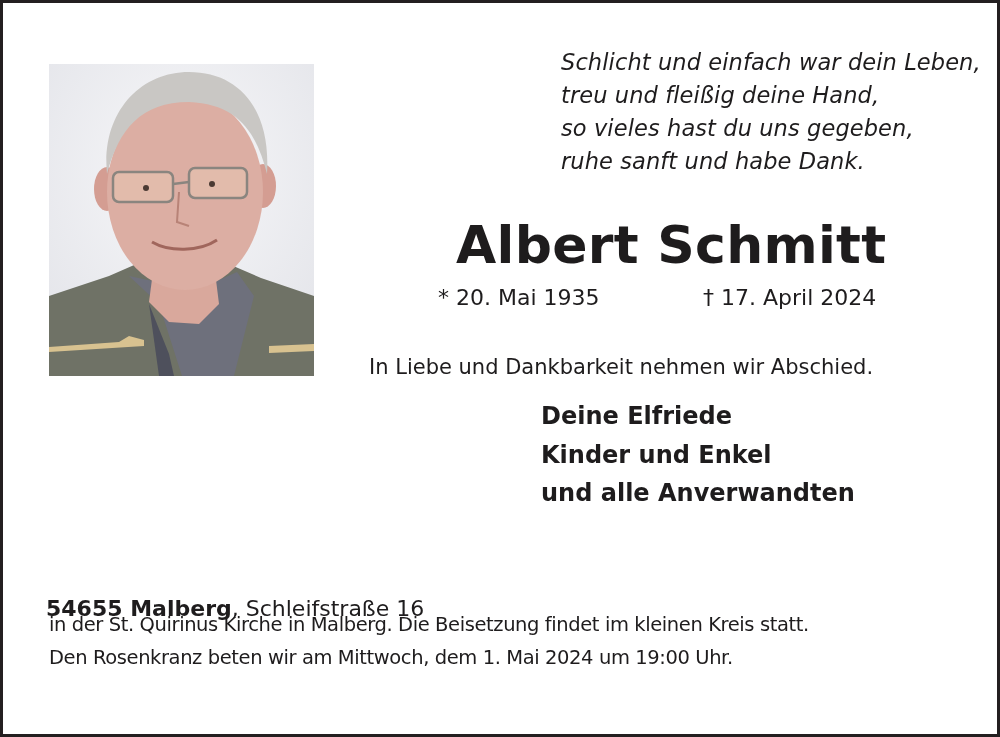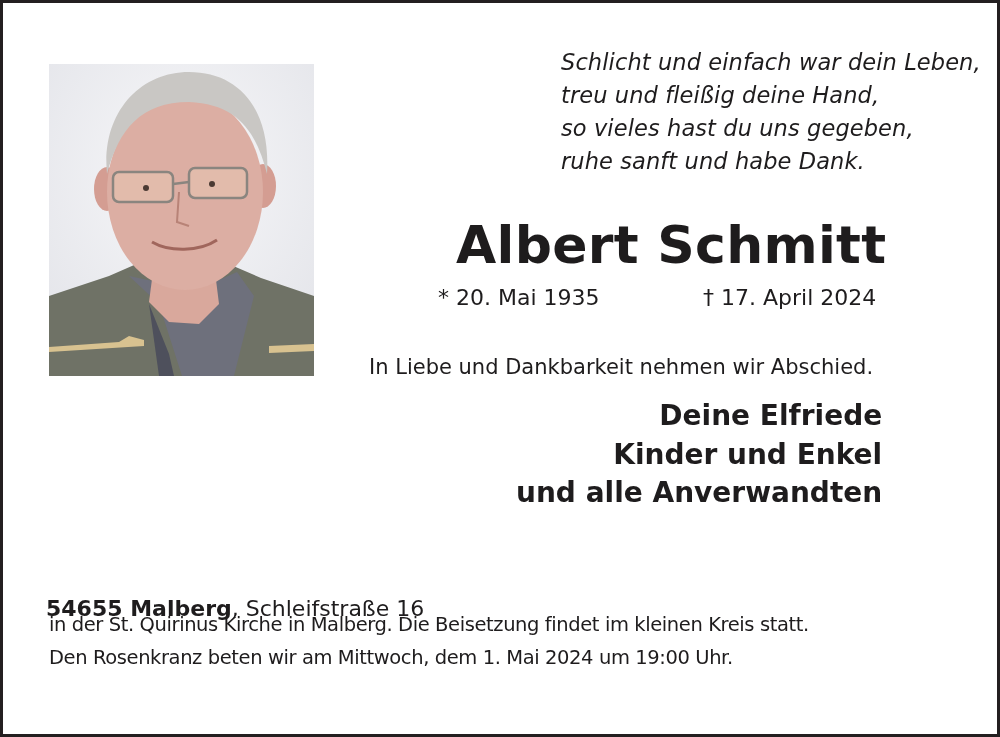--- a/index.html
+++ b/index.html
@@ -49,24 +49,23 @@
   }
   .died {
     position: absolute; left: 703px; top: 285px;
     font-size: 22px; white-space: nowrap;
   }
   .farewell {
     position: absolute; left: 369px; top: 355px;
     font-size: 21px; white-space: nowrap;
   }
   .mourners {
-    position: absolute; left: 516px; top: 397px;
-    font-size: 28px; font-weight: bold;
+    position: absolute; left: 541px; top: 397px;
+    font-size: 24px; font-weight: bold;
     line-height: 38.5px;
-    text-align: right;
   }
   .mourners div { white-space: nowrap; }
   .address {
     position: absolute; left: 46px; top: 551px;
     font-size: 22px; white-space: nowrap; margin-top: 45px;
   }
   .address .city { font-weight: bold; }
   .notes {
     position: absolute; left: 49px; top: 609px;
     font-size: 19.5px; line-height: 31px;

